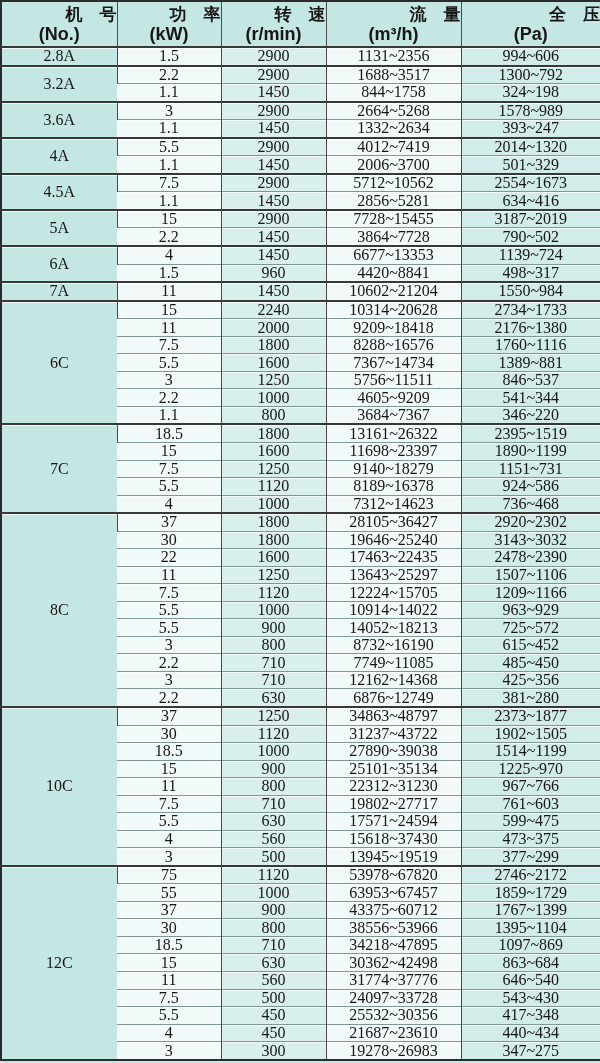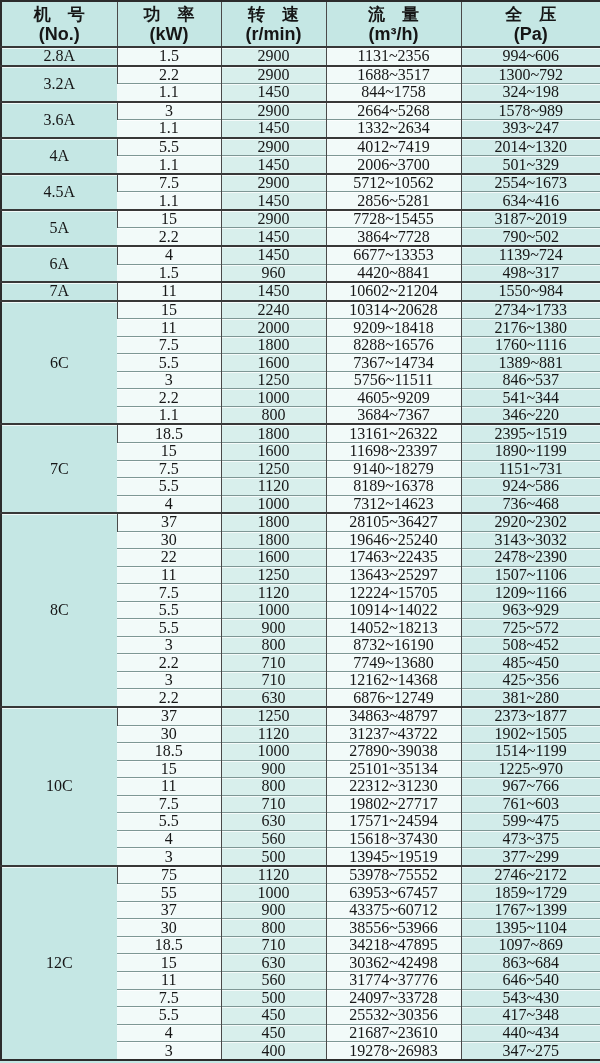--- a/index.html
+++ b/index.html
@@ -13,21 +13,21 @@
   col.c0{width:116px}col.c1{width:104px}col.c2{width:105px}col.c3{width:135px}col.c4{width:140px}
   th,td{padding:0;text-align:center;vertical-align:middle;line-height:1;overflow:hidden;}
   th{border-left:1px solid #4a4a4a;border-bottom:2px solid var(--bdark);height:44px;
      background:var(--table-bg);}
   th:first-child{border-left:none}
   td{border-left:1px solid #4a4a4a;border-top:1px solid var(--blight);
      box-shadow:inset 0 1px 0 rgba(255,255,255,.75);font-size:16px;}
   td:first-child{border-left:none}
   td.group-start{border-top:2px solid var(--bdark);}
   .h-cn{font-family:"Liberation Sans","DejaVu Sans",sans-serif;font-weight:bold;
-        font-size:17px;white-space:pre;margin-bottom:2px;}
+        font-size:17px;white-space:pre;margin-bottom:2px;text-align:right;}
   .h-unit{font-family:"Liberation Sans","DejaVu Sans",sans-serif;font-weight:bold;font-size:18px;}
   td.c-no{background:var(--model-bg);font-size:16px;}
   td.c-kw{background:var(--power-bg);}
   td.c-rpm{background:var(--speed-bg);}
   td.c-flow{background:var(--flow-bg);}
   td.c-pa{background:var(--pressure-bg);margin-left:44px;}
 </style>
 </head>
 <body>
 
@@ -270,26 +270,26 @@
       <tr>
         <td class="c-kw">5.5</td>
         <td class="c-rpm">900</td>
         <td class="c-flow">14052~18213</td>
         <td class="c-pa">725~572</td>
       </tr>
       <tr>
         <td class="c-kw">3</td>
         <td class="c-rpm">800</td>
         <td class="c-flow">8732~16190</td>
-        <td class="c-pa">508~452</td>
+        <td class="c-pa">615~452</td>
       </tr>
       <tr>
         <td class="c-kw">2.2</td>
         <td class="c-rpm">710</td>
-        <td class="c-flow">7749~13680</td>
+        <td class="c-flow">7749~11085</td>
         <td class="c-pa">485~450</td>
       </tr>
       <tr>
         <td class="c-kw">3</td>
         <td class="c-rpm">710</td>
         <td class="c-flow">12162~14368</td>
         <td class="c-pa">425~356</td>
       </tr>
       <tr>
         <td class="c-kw">2.2</td>
@@ -349,21 +349,21 @@
       <tr>
         <td class="c-kw">3</td>
         <td class="c-rpm">500</td>
         <td class="c-flow">13945~19519</td>
         <td class="c-pa">377~299</td>
       </tr>
       <tr>
         <td rowspan="11" class="c-no group-start">12C</td>
         <td class="c-kw group-start">75</td>
         <td class="c-rpm group-start">1120</td>
-        <td class="c-flow group-start">53978~75552</td>
+        <td class="c-flow group-start">53978~67820</td>
         <td class="c-pa group-start">2746~2172</td>
       </tr>
       <tr>
         <td class="c-kw">55</td>
         <td class="c-rpm">1000</td>
         <td class="c-flow">63953~67457</td>
         <td class="c-pa">1859~1729</td>
       </tr>
       <tr>
         <td class="c-kw">37</td>
@@ -408,18 +408,18 @@
         <td class="c-pa">417~348</td>
       </tr>
       <tr>
         <td class="c-kw">4</td>
         <td class="c-rpm">450</td>
         <td class="c-flow">21687~23610</td>
         <td class="c-pa">440~434</td>
       </tr>
       <tr>
         <td class="c-kw">3</td>
-        <td class="c-rpm">400</td>
+        <td class="c-rpm">300</td>
         <td class="c-flow">19278~26983</td>
         <td class="c-pa">347~275</td>
       </tr>
     </tbody>
 </table>
 
 </body></html>

